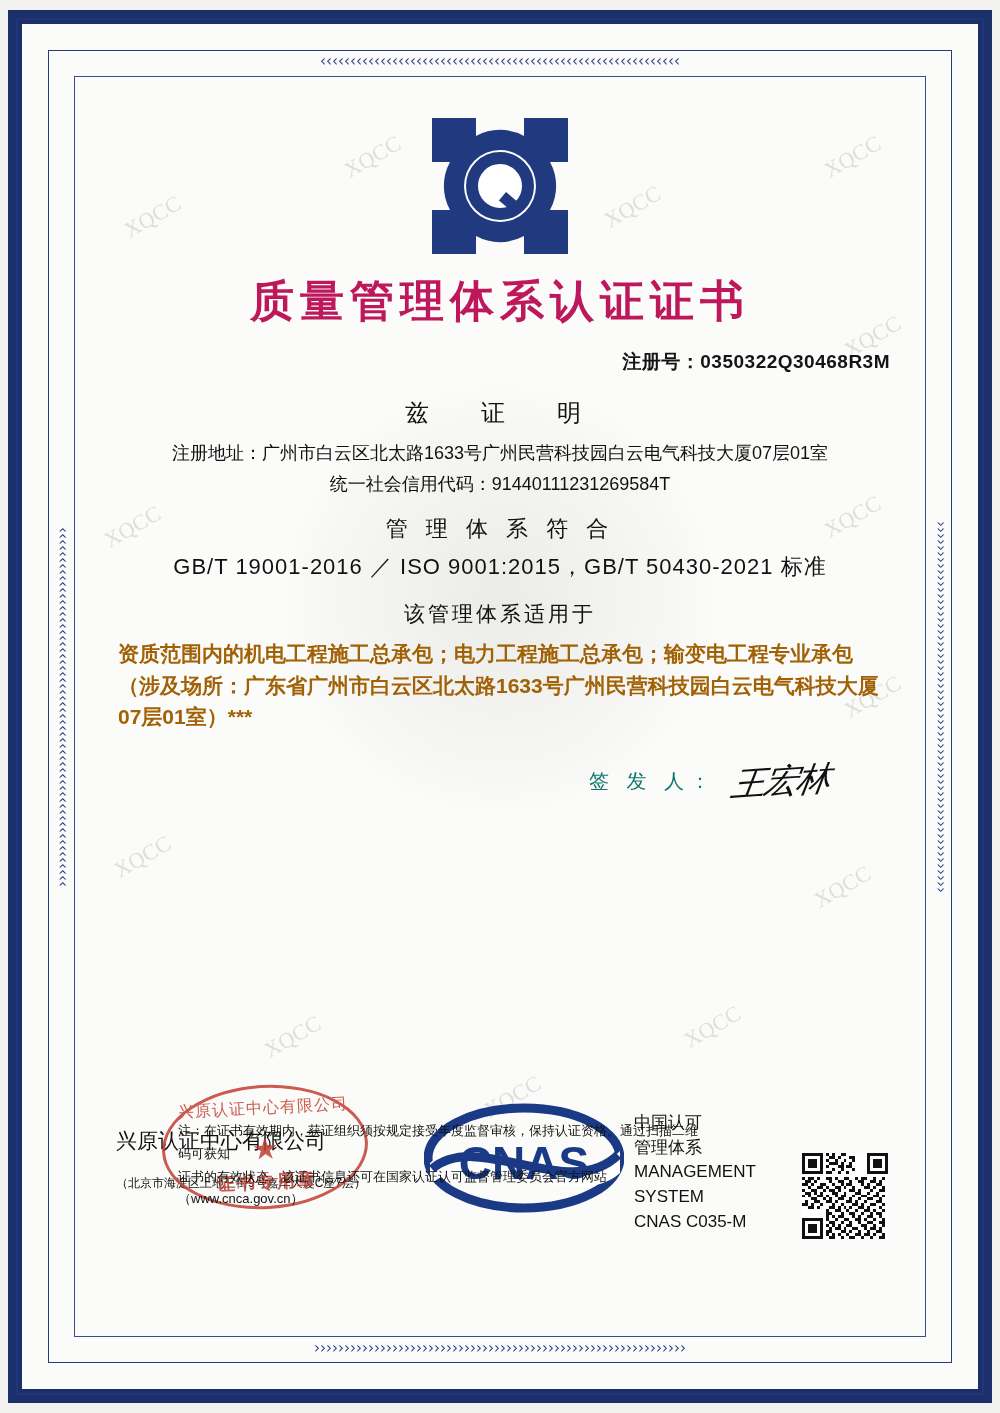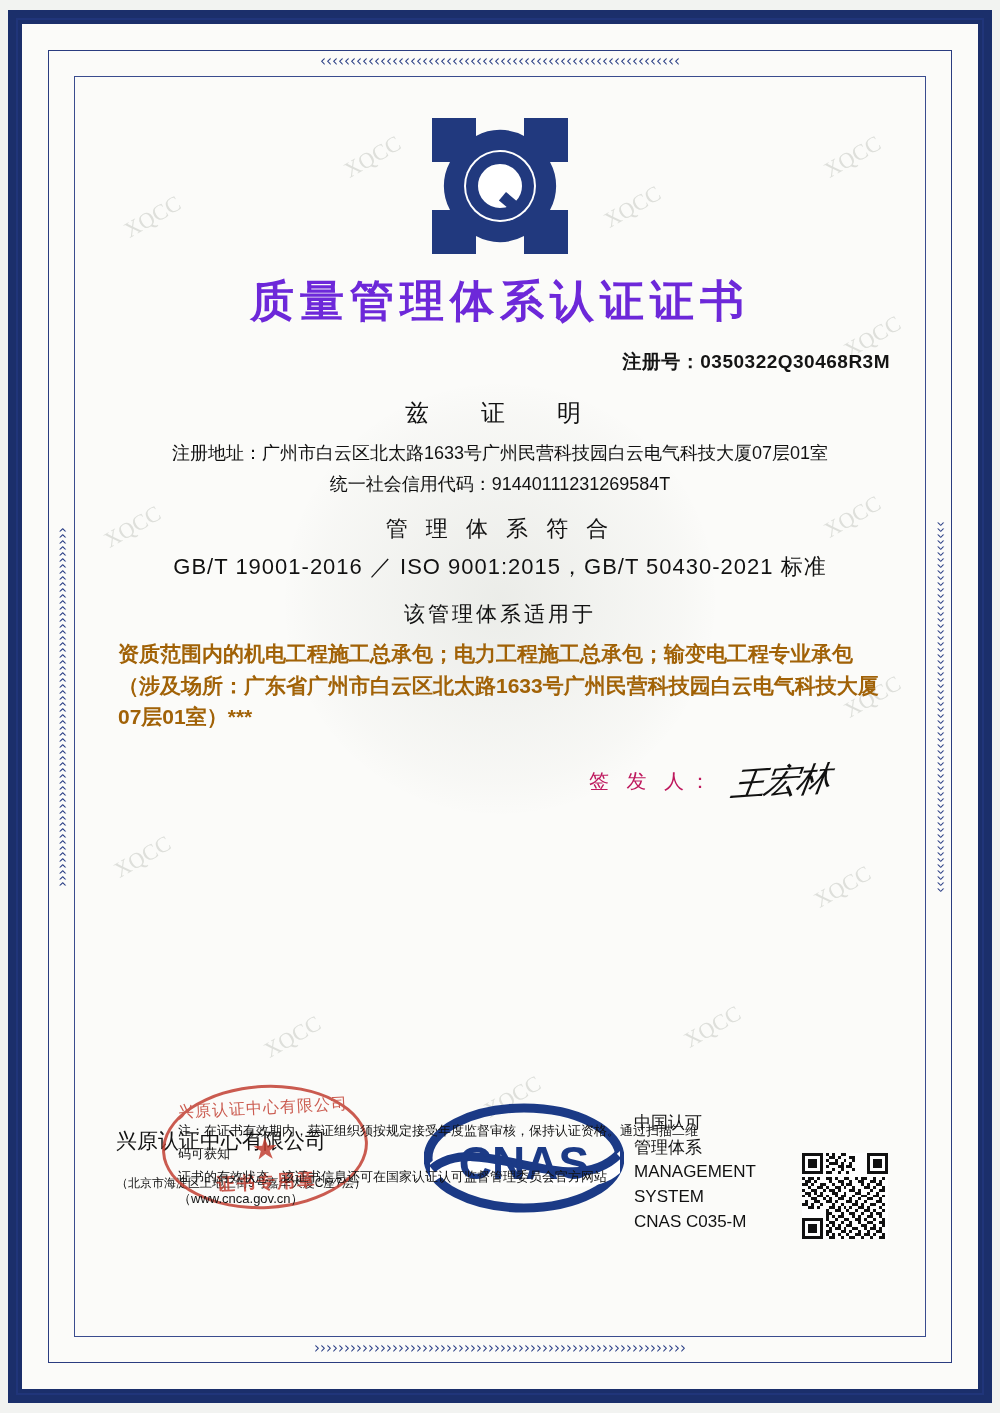--- a/index.html
+++ b/index.html
@@ -77,21 +77,21 @@
   }
   .logo{
     margin:22px auto 0;
     width:160px;height:160px;
   }
   .title{
     margin-top:6px;
     font-size:44px;
     font-weight:bold;
     letter-spacing:6px;
-    color:#6d28d9;
+    color:#be185d;
     font-family:"DejaVu Sans","Liberation Sans",sans-serif;
   }
   .regno{
     margin-top:18px;
     padding-right:28px;
     text-align:right;
     font-size:19px;
     font-weight:bold;
     color:#141414;
     letter-spacing:.5px;
@@ -157,21 +157,21 @@
   }
   .dates sup{font-size:11px;}
   .signrow{
     margin-top:26px;
     display:flex;
     justify-content:flex-end;
     align-items:center;
     padding-right:90px;
     gap:16px;
   }
-  .signlabel{font-size:20px;letter-spacing:6px;color:#be185d;}
+  .signlabel{font-size:20px;letter-spacing:6px;color:#0f766e;}
   .signature{
     font-family:"Liberation Serif",serif;
     font-size:34px;
     color:#111;
     transform:skewX(-12deg) rotate(-4deg);
     font-style:italic;
     letter-spacing:-2px;
   }
   
   .bottom{

